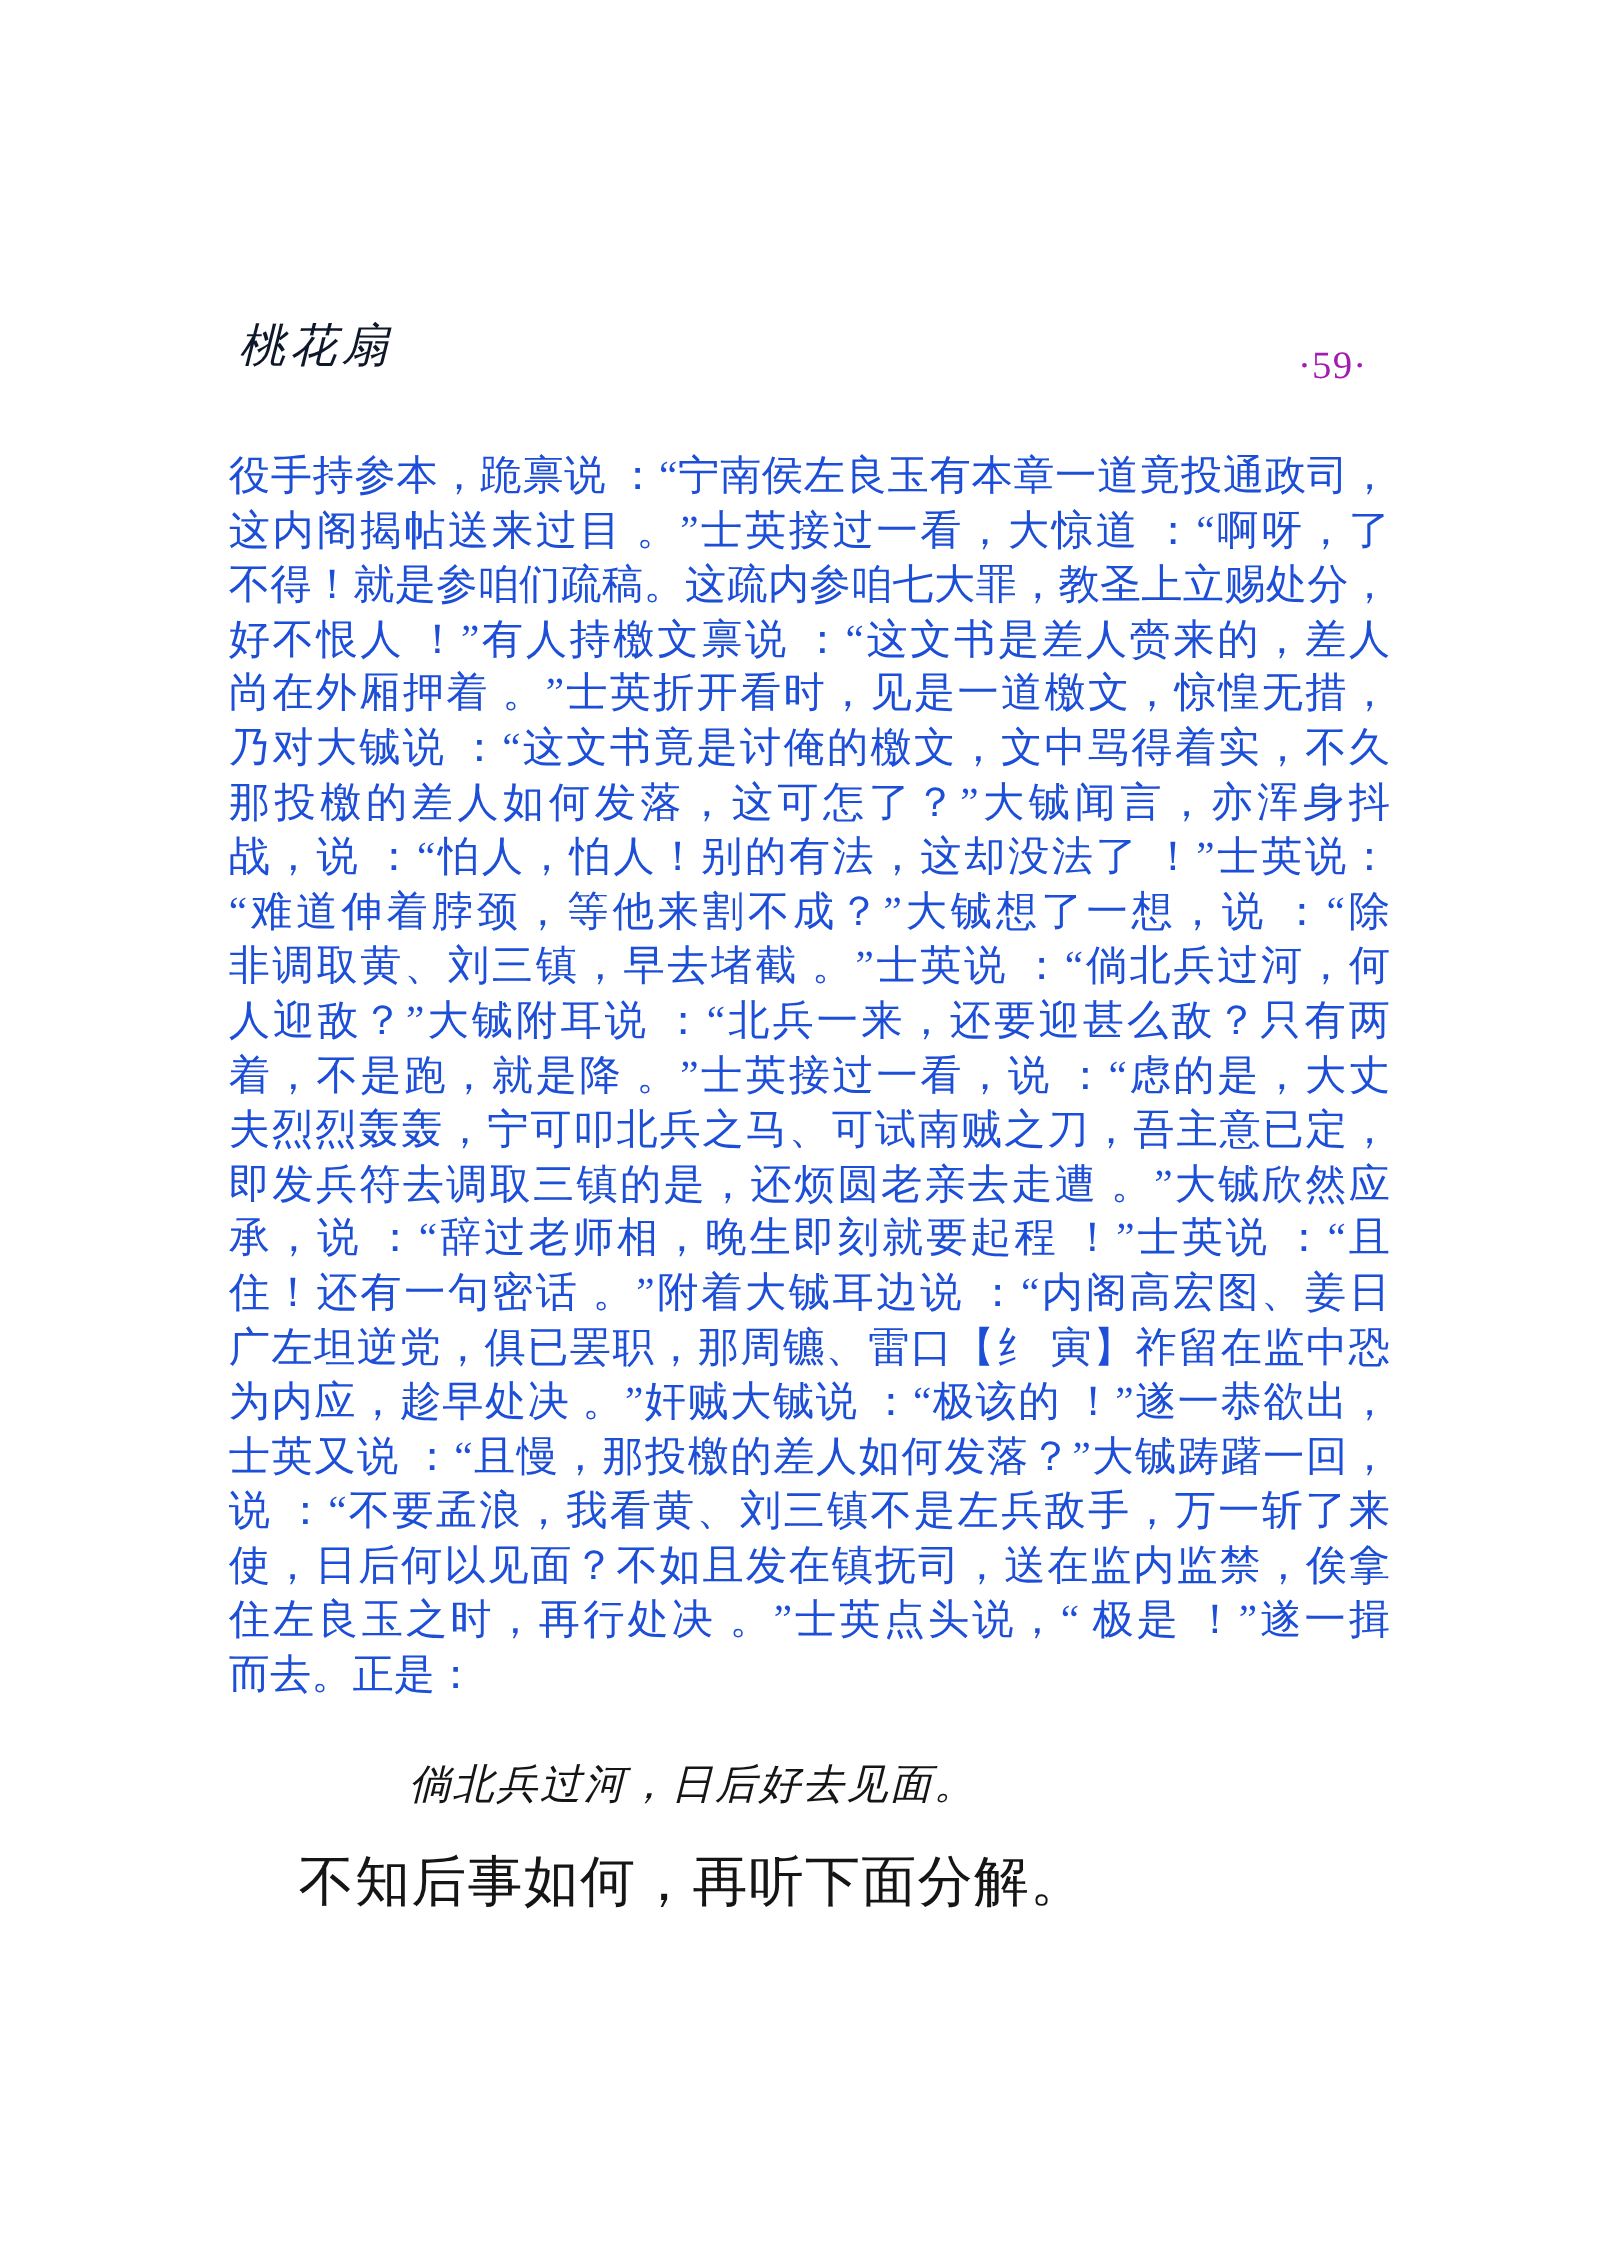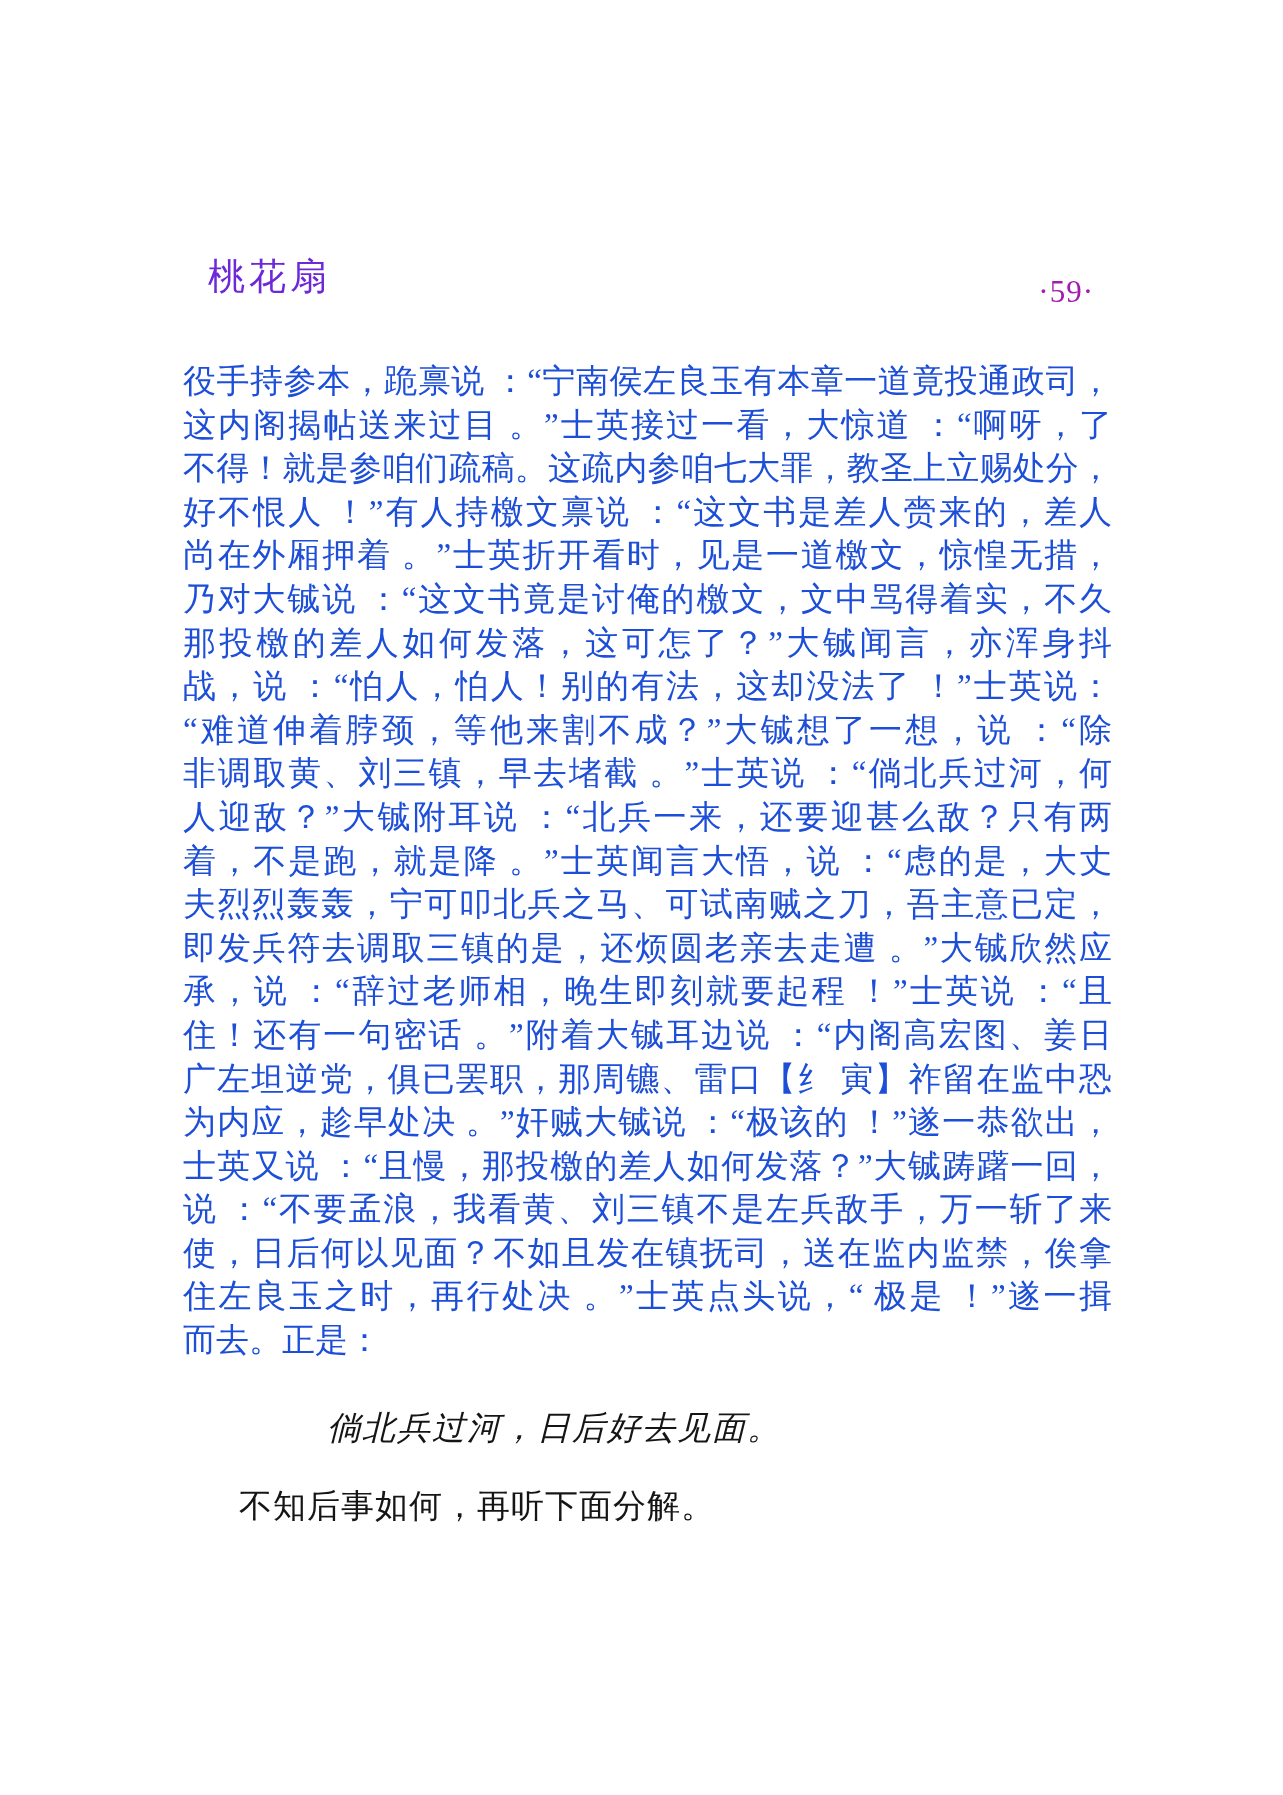--- a/index.html
+++ b/index.html
@@ -18,25 +18,26 @@
   }
   .running-head {
     position: absolute;
     left: 183px;
     width: 929px;
     top: 248px;
     height: 46px;
   }
   .book-title {
     position: absolute;
-    left: 25px;
+    left: 8px;
     top: 4px;
     font-size: 37px;
+    font-style: italic;          
     letter-spacing: 4px;
-    color: #6d28d9;
+    color: #0f172a;
   }
   .page-number {
     position: absolute;
     right: 18px;
     top: 26px;
     font-size: 31px;
     letter-spacing: 1px;
     color: #a21caf;
   }
   .body-text {
@@ -69,21 +70,21 @@
     line-height: 44px;
     font-style: italic;          
     letter-spacing: 2px;
     color: #151515;
     white-space: pre;
   }
   .closing-line {
     position: absolute;
     left: 239px;
     top: 1484px;
-    font-size: 33px;
+    font-size: 44px;
     line-height: 44px;
     letter-spacing: 1px;
     color: #151515;
     white-space: pre;
   }
 </style>
 </head>
 <body>
 
 <div class="page">
@@ -98,21 +99,21 @@
     <div class="body-line">这内阁揭帖送来过目 。”士英接过一看，大惊道 ：“啊呀，了</div>
     <div class="body-line">不得！就是参咱们疏稿。这疏内参咱七大罪，教圣上立赐处分，</div>
     <div class="body-line">好不恨人 ！”有人持檄文禀说 ：“这文书是差人赍来的，差人</div>
     <div class="body-line">尚在外厢押着 。”士英折开看时，见是一道檄文，惊惶无措，</div>
     <div class="body-line">乃对大铖说 ：“这文书竟是讨俺的檄文，文中骂得着实，不久</div>
     <div class="body-line">那投檄的差人如何发落，这可怎了？”大铖闻言，亦浑身抖</div>
     <div class="body-line">战，说 ：“怕人，怕人！别的有法，这却没法了 ！”士英说：</div>
     <div class="body-line">“难道伸着脖颈，等他来割不成？”大铖想了一想，说 ：“除</div>
     <div class="body-line">非调取黄、刘三镇，早去堵截 。”士英说 ：“倘北兵过河，何</div>
     <div class="body-line">人迎敌？”大铖附耳说 ：“北兵一来，还要迎甚么敌？只有两</div>
-    <div class="body-line">着，不是跑，就是降 。”士英闻言大悟，说 ：“虑的是，大丈</div>
+    <div class="body-line">着，不是跑，就是降 。”士英接过一看，说 ：“虑的是，大丈</div>
     <div class="body-line">夫烈烈轰轰，宁可叩北兵之马、可试南贼之刀，吾主意已定，</div>
     <div class="body-line">即发兵符去调取三镇的是，还烦圆老亲去走遭 。”大铖欣然应</div>
     <div class="body-line">承，说 ：“辞过老师相，晚生即刻就要起程 ！”士英说 ：“且</div>
     <div class="body-line">住！还有一句密话 。”附着大铖耳边说 ：“内阁高宏图、姜日</div>
     <div class="body-line">广左坦逆党，俱已罢职，那周镳、雷口【纟 寅】祚留在监中恐</div>
     <div class="body-line">为内应，趁早处决 。”奸贼大铖说 ：“极该的 ！”遂一恭欲出，</div>
     <div class="body-line">士英又说 ：“且慢，那投檄的差人如何发落？”大铖踌躇一回，</div>
     <div class="body-line">说 ：“不要孟浪，我看黄、刘三镇不是左兵敌手，万一斩了来</div>
     <div class="body-line">使，日后何以见面？不如且发在镇抚司，送在监内监禁，俟拿</div>
     <div class="body-line">住左良玉之时，再行处决 。”士英点头说，“ 极是 ！”遂一揖</div>

